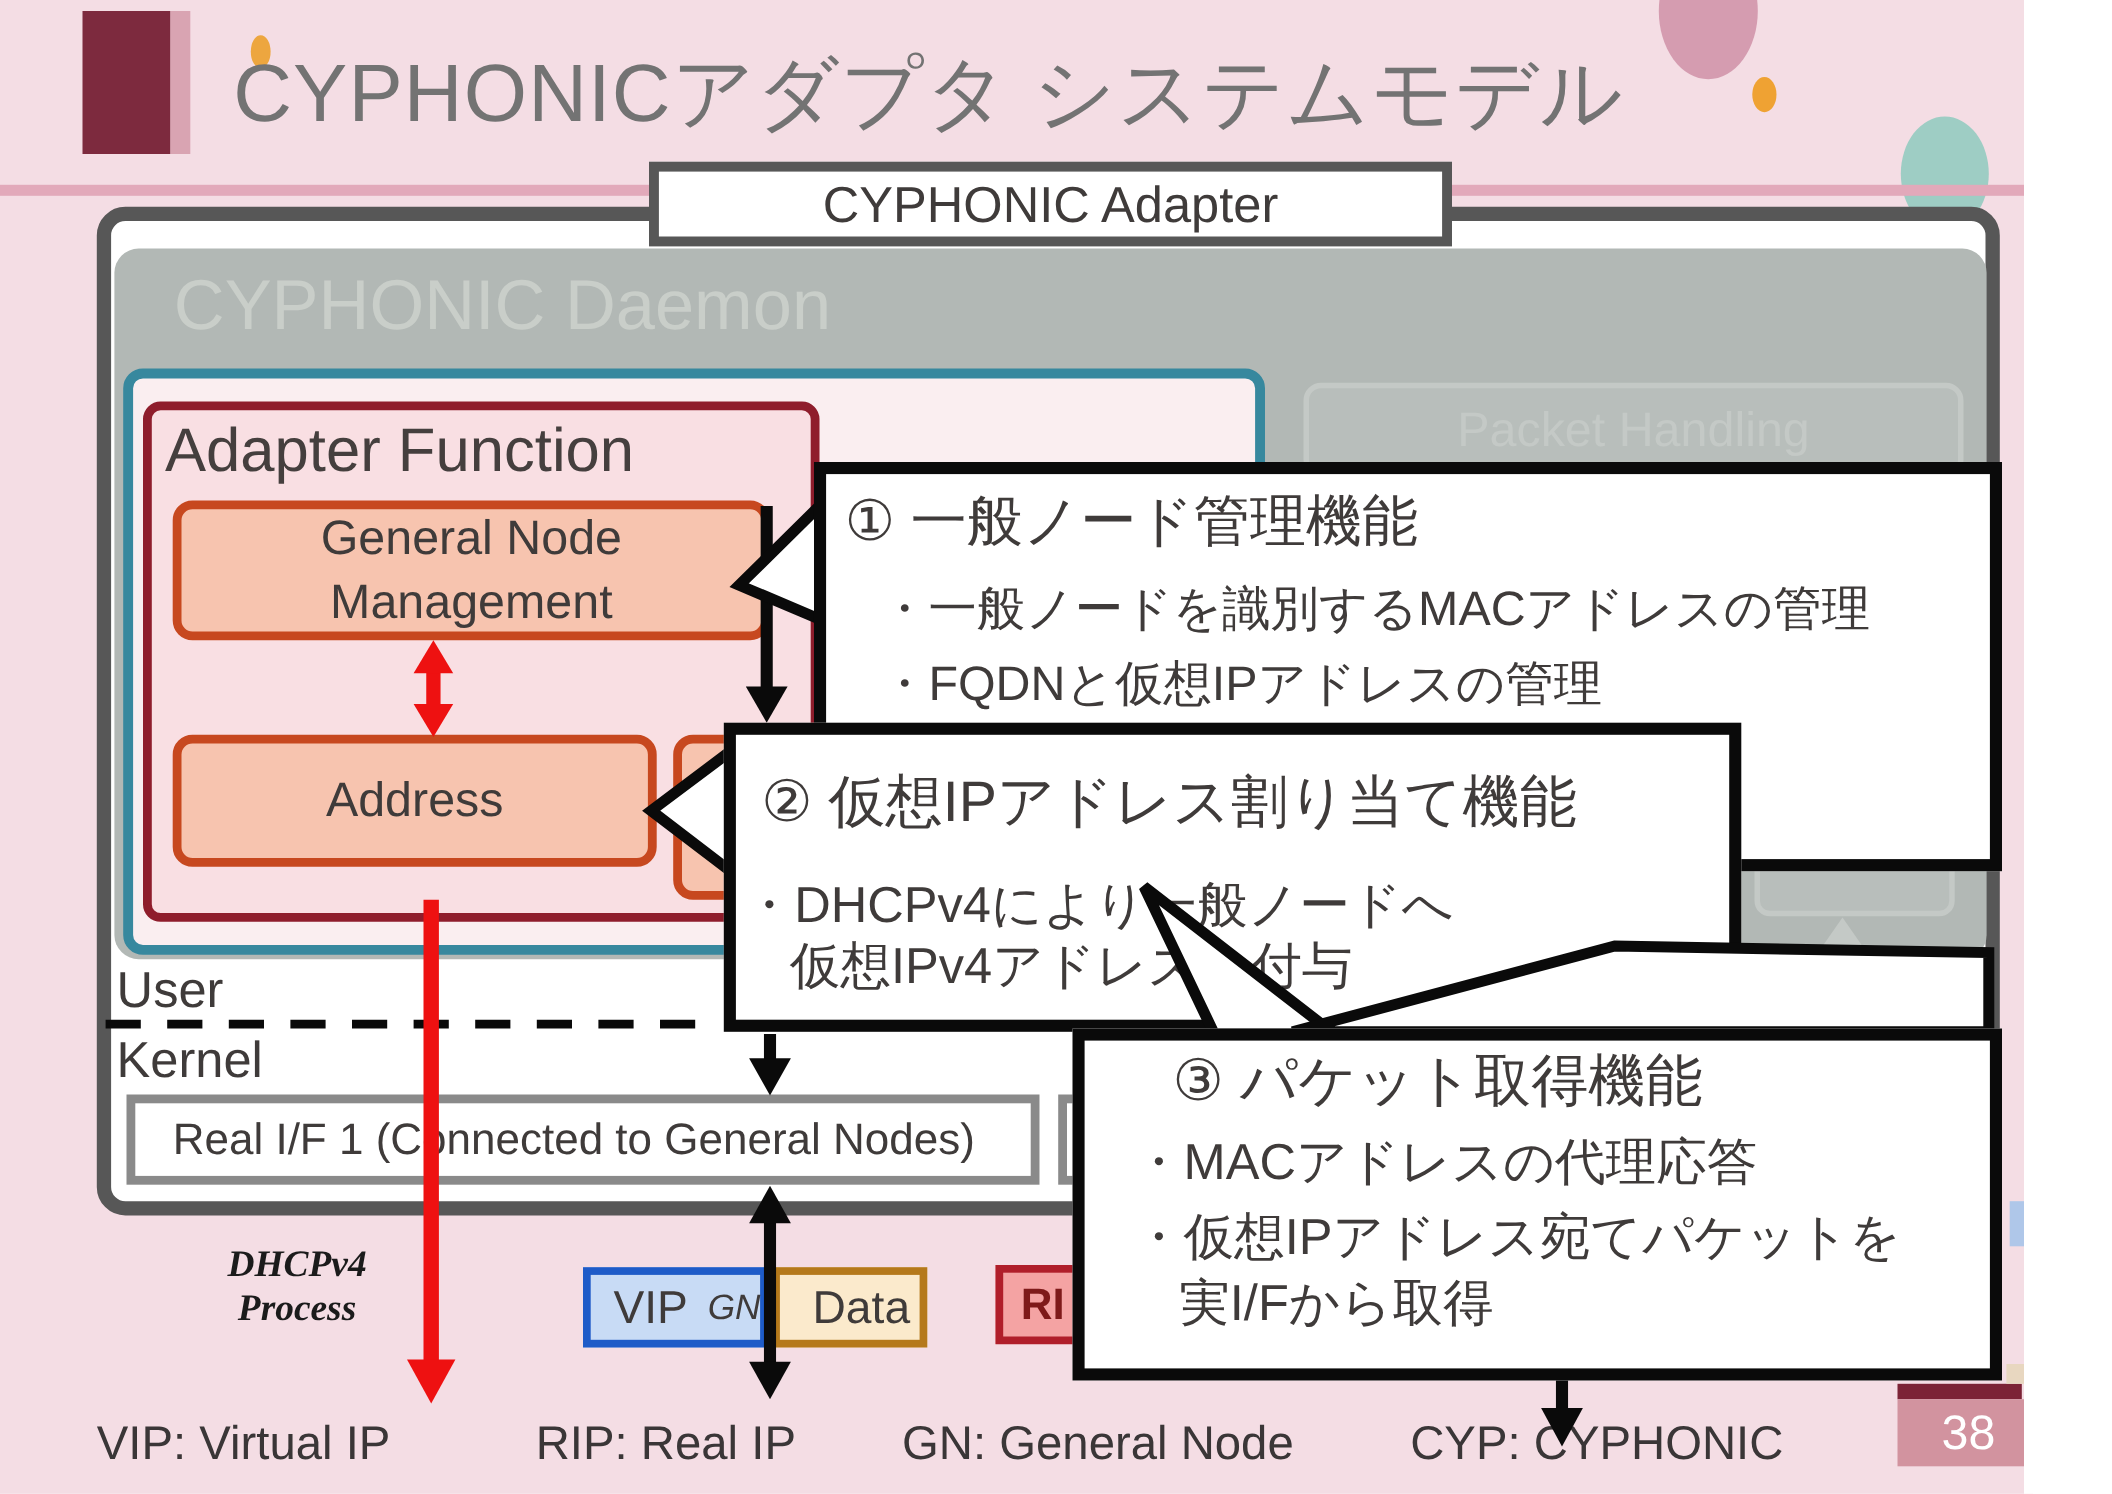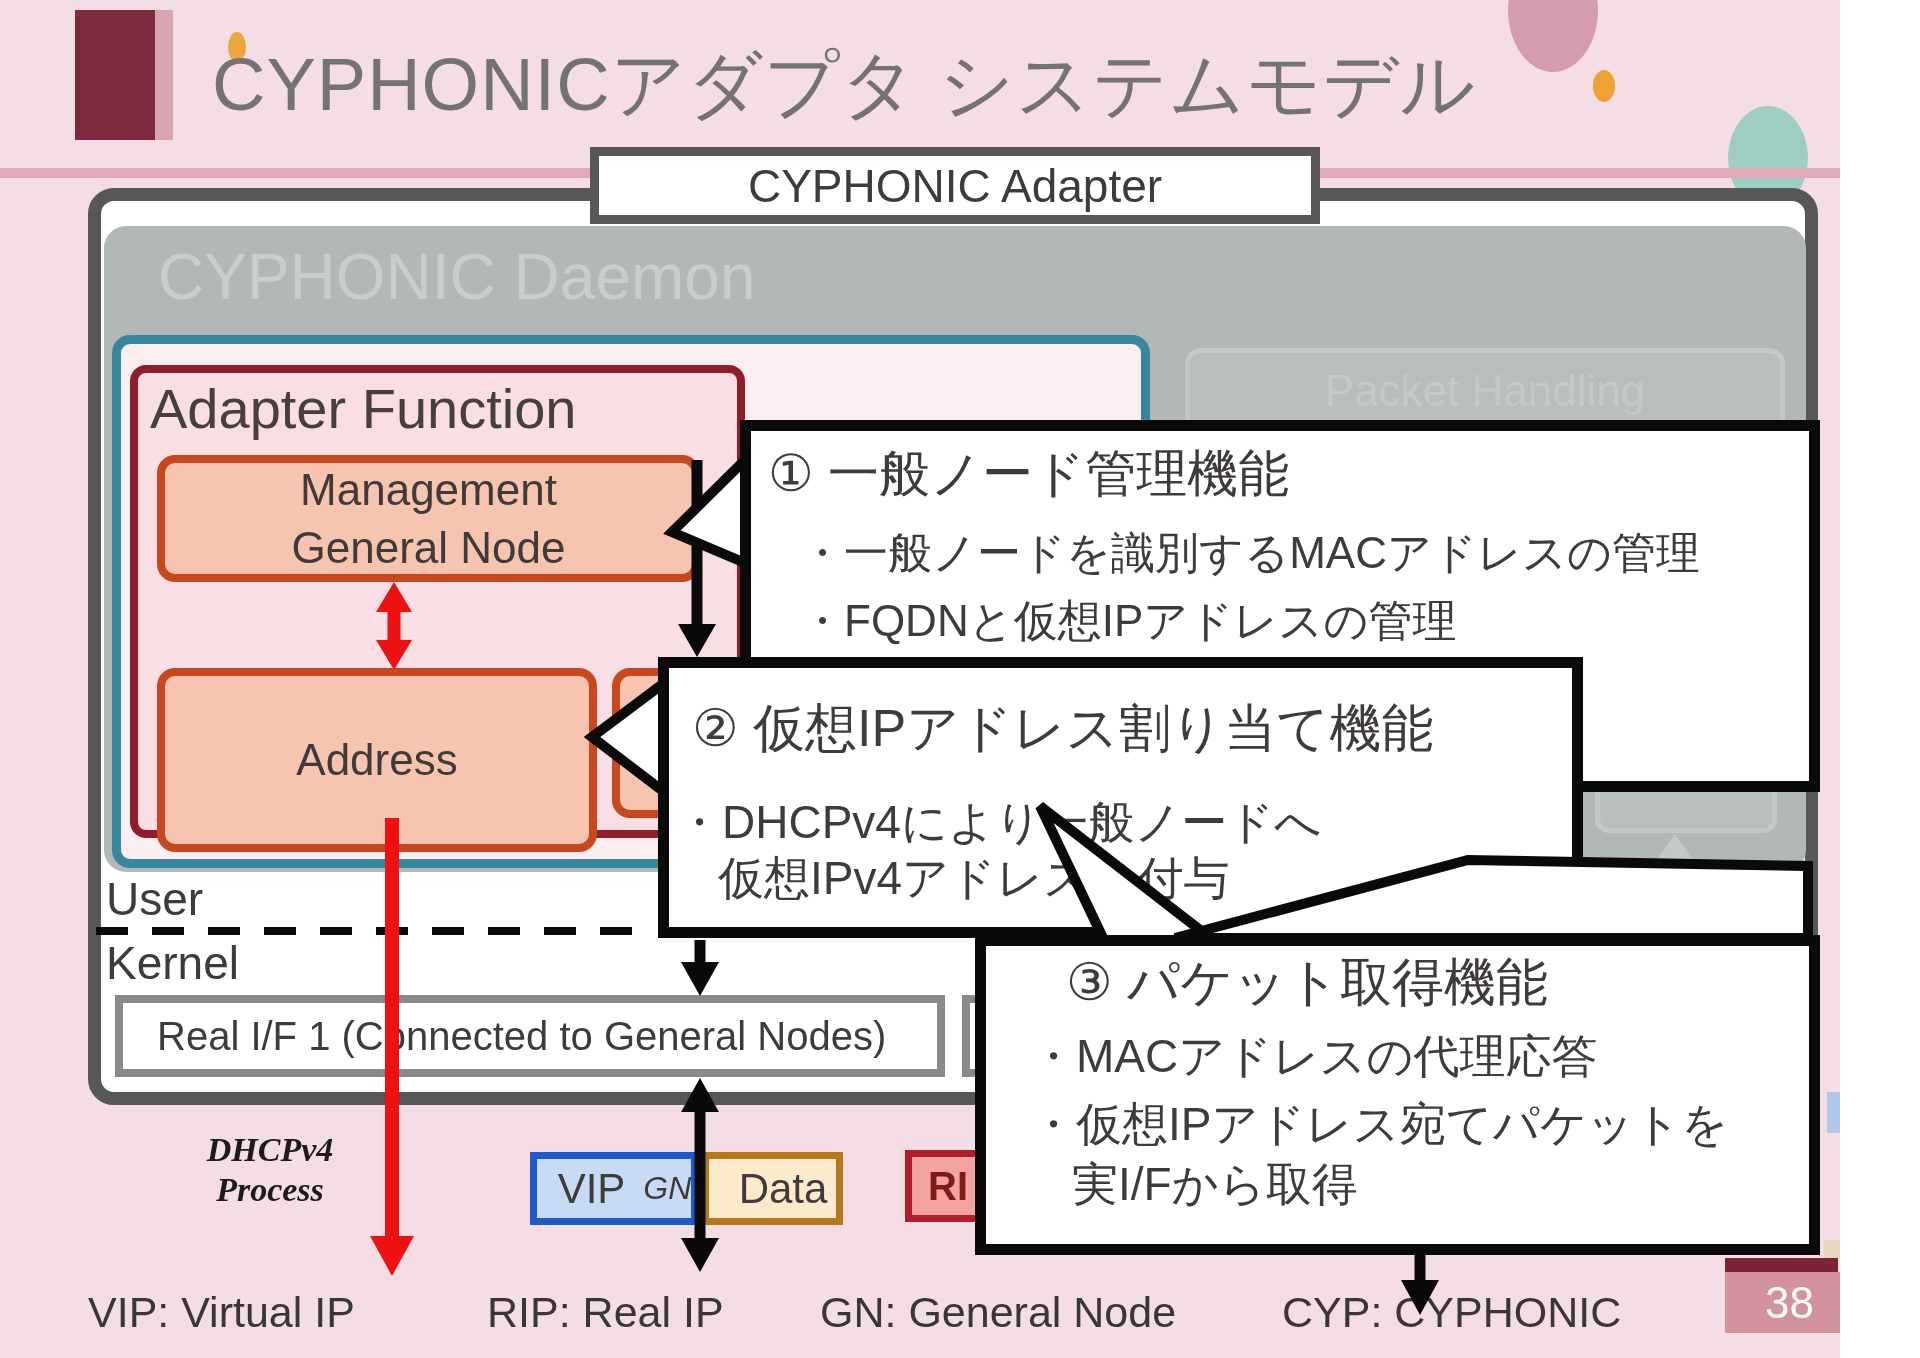--- a/index.html
+++ b/index.html
@@ -38,21 +38,21 @@
   .teal-box{left:112px;top:335px;width:1038px;height:533px;background:#FAEEF0;
             border:9px solid #37889E;border-radius:18px;box-sizing:border-box;z-index:14;}
   
   .af-box{left:130px;top:365px;width:615px;height:473px;background:#F9DFE3;
           border:8px solid #8F1D2C;border-radius:16px;box-sizing:border-box;z-index:16;}
   .af-label{left:150px;top:376px;font-size:56px;color:#453F3E;z-index:17;}
   .fbox{background:#F7C4AF;border:8px solid #C7481F;border-radius:18px;box-sizing:border-box;
         display:flex;flex-direction:column;align-items:center;justify-content:center;
         font-size:44px;color:#3F3B3A;line-height:58px;text-align:center;}
   .gnm{left:157px;top:455px;width:543px;height:127px;z-index:17;}
-  .acfg{left:157px;top:668px;width:440px;height:184px;z-index:17;line-height:66px;}
+  .acfg{left:157px;top:668px;width:440px;height:120px;z-index:17;line-height:66px;}
   .sibling{left:612px;top:668px;width:88px;height:150px;z-index:17;}
   
   .user-label{left:106px;top:872px;font-size:46px;color:#3F3B3A;z-index:18;}
   .kernel-label{left:106px;top:936px;font-size:46px;color:#3F3B3A;z-index:18;}
   .rif-box{left:115px;top:995px;width:830px;height:82px;background:#FFFFFF;
            border:8px solid #8A8A8A;box-sizing:border-box;z-index:18;
            display:flex;align-items:center;font-size:40px;color:#3F3B3A;padding-left:34px;}
   .rif2-box{left:962px;top:995px;width:348px;height:82px;background:#FFFFFF;
             border:8px solid #8A8A8A;box-sizing:border-box;z-index:18;}
   
@@ -104,22 +104,22 @@
 <div class="abs ghost-box-right"></div>
 <svg class="abs" style="left:1640px;top:830px;width:70px;height:45px;z-index:13" viewBox="0 0 70 45">
   <polygon points="35,4 10,40 60,40" fill="#C4C9C6"></polygon>
 </svg>
 
 <div class="abs teal-box"></div>
 
 <div class="abs af-box"></div>
 <div class="abs af-label">Adapter Function</div>
 <div class="abs fbox gnm">
+  <div>General Node</div>
   <div>Management</div>
-  <div>General Node</div>
 </div>
 <div class="abs fbox acfg">
   <div>Address</div>
 </div>
 <div class="abs fbox sibling"></div>
 
 <div class="abs user-label">User</div>
 <div class="abs kernel-label">Kernel</div>
 <div class="abs rif-box">Real I/F 1 (Connected to General Nodes)</div>
 <div class="abs rif2-box"></div>

